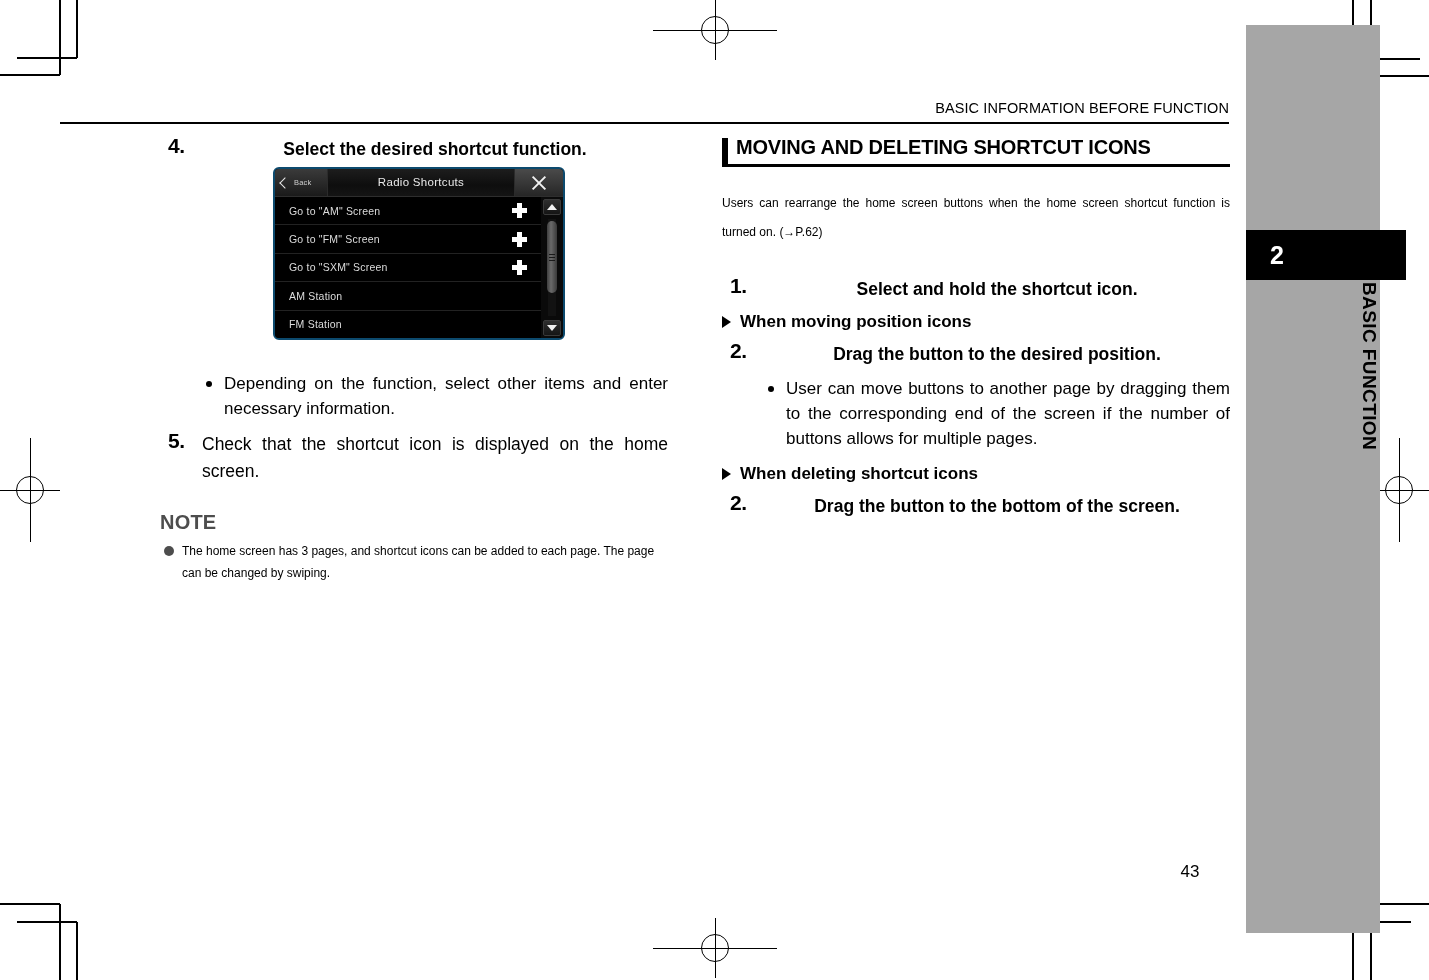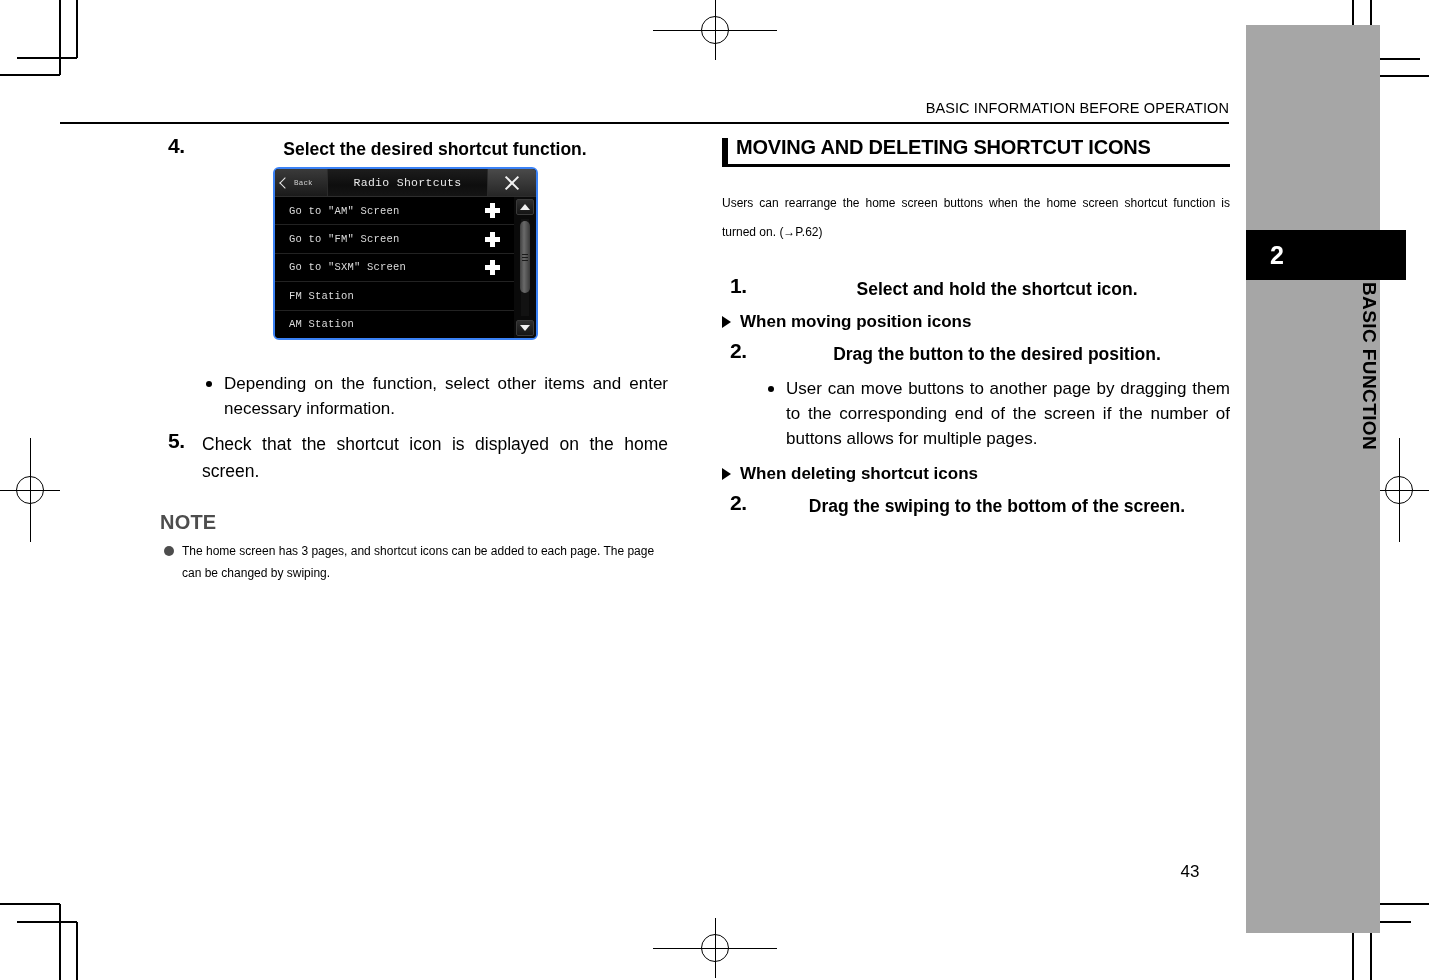--- a/index.html
+++ b/index.html
@@ -182,28 +182,28 @@
     width: 10px; height: 10px;
     background: #4d4d4d;
     border-radius: 50%;
   }
 
   
   .device {
     position: absolute;
     left: 273px;
     top: 167px;
-    width: 265px;
+    width: 292px;
     height: 173px;
     background: #0a0a0a;
-    border: 2px solid #3b82f6;
+    border: 2px solid #0c4a6e;
     border-radius: 6px;
     box-sizing: border-box;
     overflow: hidden;
-    font-family: Liberation Mono, monospace;
+    font-family: Liberation Sans, sans-serif;
   }
   .dev-topbar {
     position: relative;
     height: 27px;
     background: linear-gradient(180deg,#1d1d1d 0%,#0e0e0e 60%,#141414 100%);
     border-bottom: 1px solid #2e2e2e;
   }
   .dev-back {
     position: absolute;
     left: 0; top: 0;
@@ -429,21 +429,21 @@
     <div class="rv" style="left:0px; top:-52px; height:104px;"></div>
     <div class="rc" style="left:-14px; top:-14px; width:26px; height:26px;"></div>
   </div>
 
   <div class="reg" style="left:1399px; top:490px;">
     <div class="rh" style="left:-30px; top:0px; width:60px;"></div>
     <div class="rv" style="left:0px; top:-52px; height:104px;"></div>
     <div class="rc" style="left:-14px; top:-14px; width:26px; height:26px;"></div>
   </div>
 
-  <div class="running-header">BASIC INFORMATION BEFORE OPERATION</div>
+  <div class="running-header">BASIC INFORMATION BEFORE FUNCTION</div>
   <div class="header-rule"></div>
 
   <div class="col col-left">
 
     <div class="step">
       <div class="step-num">4.</div>
       <div class="step-txt nojust">Select the desired shortcut function.</div>
     </div>
 
     <div style="height:196px;"></div>
@@ -486,24 +486,24 @@
       </div>
       <div class="dev-row">
         <span class="dev-row-label">Go to "FM" Screen</span>
         <span class="dev-plus"></span>
       </div>
       <div class="dev-row">
         <span class="dev-row-label">Go to "SXM" Screen</span>
         <span class="dev-plus"></span>
       </div>
       <div class="dev-row">
+        <span class="dev-row-label">AM Station</span>
+      </div>
+      <div class="dev-row">
         <span class="dev-row-label">FM Station</span>
-      </div>
-      <div class="dev-row">
-        <span class="dev-row-label">AM Station</span>
       </div>
     </div>
 
     <div class="dev-scroll">
       <div class="sc-btn sc-up">
         <span class="sc-arrow"></span>
       </div>
       <div class="sc-track"></div>
       <div class="sc-thumb">
         <span class="sc-grip g1"></span>
@@ -546,21 +546,21 @@
       <div class="bullet-txt">User can move buttons to another page by dragging them to the corresponding end of the screen if the number of buttons allows for multiple pages.</div>
     </div>
 
     <div class="subhead" style="margin-top:10px;">
       <span class="tri"></span>
       <span>When deleting shortcut icons</span>
     </div>
 
     <div class="step">
       <div class="step-num">2.</div>
-      <div class="step-txt nojust">Drag the swiping to the bottom of the screen.</div>
+      <div class="step-txt nojust">Drag the button to the bottom of the screen.</div>
     </div>
   </div>
 
   <div class="sidebar"></div>
   <div class="chapter-tab">
     <span class="chapter-num">2</span>
   </div>
   <div class="chapter-name">BASIC FUNCTION</div>
 
   <div class="folio">43</div>

